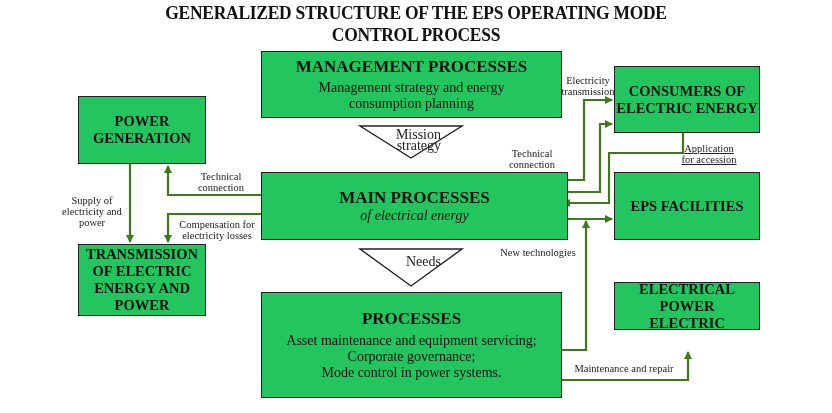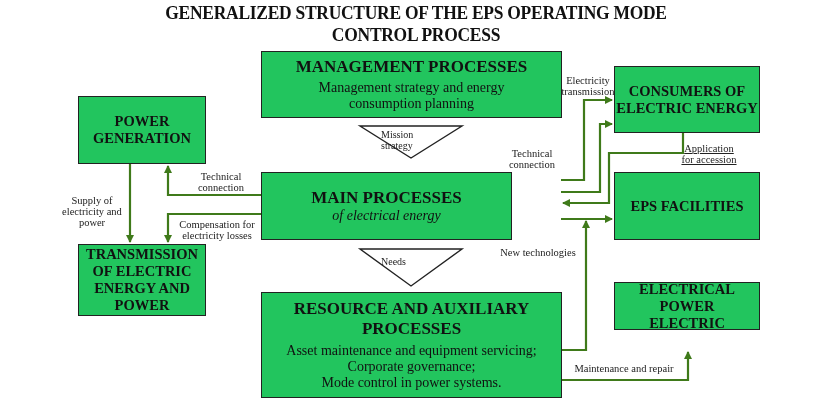--- a/index.html
+++ b/index.html
@@ -8,21 +8,21 @@
   .title { position: absolute; left: 0; width: 832px; text-align: center;
            font-weight: bold; font-size: 19px; line-height: 22px; letter-spacing: -0.3px;
            transform: scaleX(0.92); transform-origin: center; }
   .box { position: absolute; border: 1.6px solid #222; background: #22c55e; box-sizing: border-box;
          display: flex; flex-direction: column; align-items: center; justify-content: center; text-align: center; }
   .bt { font-weight: bold; font-size: 14.5px; line-height: 17px; }
   .big { font-size: 17px; line-height: 20px; }
   .sub { font-size: 14px; line-height: 16px; margin-top: 3px; }
   .lbl { position: absolute; font-size: 10.5px; line-height: 11px; text-align: center; color: #222; }
   svg.wires { position: absolute; left: 0; top: 0; }
-  .tri-lbl { position: absolute; font-size: 10px; line-height: 11px; text-align: left; color: #222; font-family: Liberation Serif, serif; }
+  .tri-lbl { position: absolute; font-size: 14px; line-height: 11px; text-align: right; color: #222; font-family: Liberation Serif, serif; }
 </style>
 </head>
 <body>
 
 <div class="title" style="top:2px;">GENERALIZED STRUCTURE OF THE EPS OPERATING MODE</div>
 <div class="title" style="top:24px;">CONTROL PROCESS</div>
 
 <svg class="wires" width="832" height="413">
   <defs>
     <marker id="ah" markerWidth="8" markerHeight="8" refX="7" refY="4" orient="auto" markerUnits="userSpaceOnUse">
@@ -57,29 +57,28 @@
 <div class="box" style="left:261px; top:51px; width:301px; height:67px;">
   <div class="bt big">MANAGEMENT PROCESSES</div>
   <div class="sub" style="width:260px;">Management strategy and energy consumption planning</div>
 </div>
 
 <div class="tri-lbl" style="left:381px; top:129px; width:60px;">
   <div>Mission</div>
   <div>strategy</div>
 </div>
 
-<div class="box" style="left:261px; top:172px; width:251px; height:68px;">
+<div class="box" style="left:261px; top:172px; width:307px; height:68px;">
   <div class="bt big">MAIN PROCESSES</div>
   <div class="sub" style="margin-top:0;font-style:italic;">of electrical energy</div>
 </div>
 
 <div class="tri-lbl" style="left:381px; top:256px; width:60px;">Needs</div>
 
 <div class="box" style="left:261px; top:292px; width:301px; height:106px;">
-  <div class="bt big">RESOURCE AND AUXILIARY</div>
   <div class="bt big">PROCESSES</div>
   <div class="sub" style="margin-top:4px;">Asset maintenance and equipment servicing;</div>
   <div class="sub" style="margin-top:0;">Corporate governance;</div>
   <div class="sub" style="margin-top:0;">Mode control in power systems.</div>
 </div>
 
 <div class="box" style="left:78px; top:96px; width:128px; height:68px;">
   <div class="bt">POWER</div>
   <div class="bt">GENERATION</div>
 </div>

